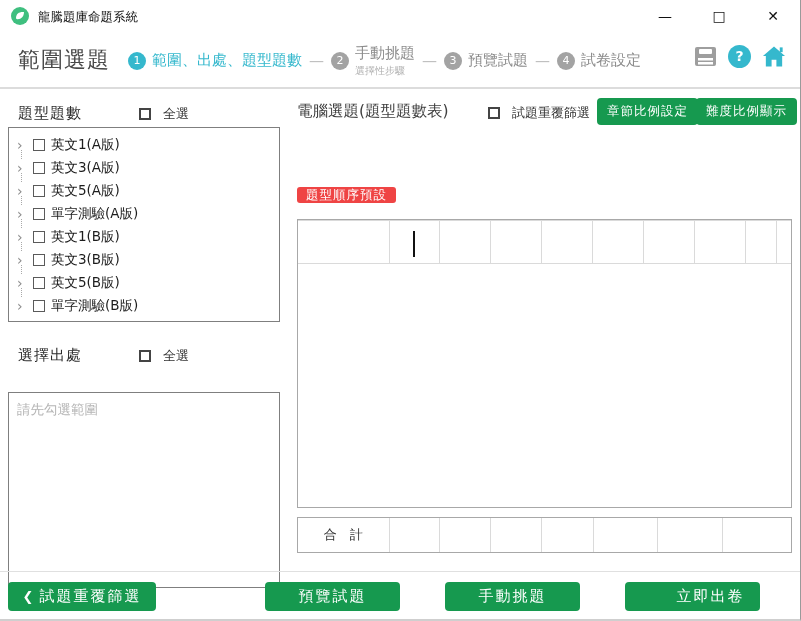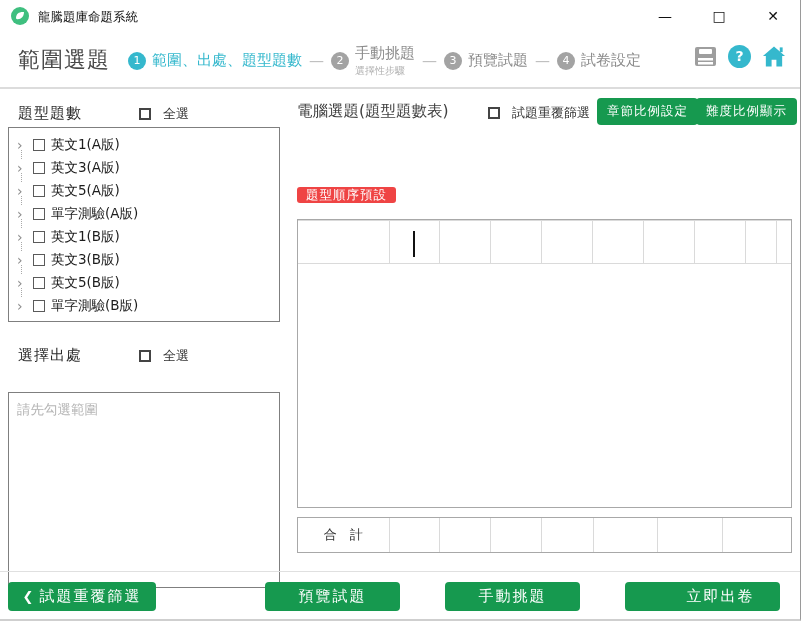--- a/index.html
+++ b/index.html
@@ -84,21 +84,21 @@
   .ttable td:first-child{ border-left:none; }
   .ttable td:last-child{ border-right:none; }
   .ttable tr td{ border-top:none; border-bottom:none; }
   
   .footer-divider{ position:absolute; left:0; top:571px; width:100%; border-top:1px solid #e0e0e0; }
   .btn-footer{ position:absolute; top:582px; height:29px; font-size:15px; letter-spacing:2px; border-radius:4px; }
   .btn-back{ left:8px; width:148px; }
   .btn-back .chev{ font-size:13px; margin-right:6px; letter-spacing:0; }
   .btn-preview{ left:265px; width:135px; }
   .btn-manual{ left:445px; width:135px; }
-  .btn-generate{ left:625px; width:155px;padding-left:36px; }
+  .btn-generate{ left:625px; width:135px;padding-left:36px; }
 </style>
 </head>
 <body>
 
 <div class="window">
 
   <div class="titlebar">
     <svg class="app-icon" viewBox="0 0 18 18">
       <circle cx="9" cy="9" r="9" fill="#3fbf7f"></circle>
       <path d="M5 11 C5 6.5 8.5 4.5 13 5 C13 9.5 10 12.5 6.2 12.2 C5.5 12 5 11.6 5 11 Z" fill="#ffffff"></path>

